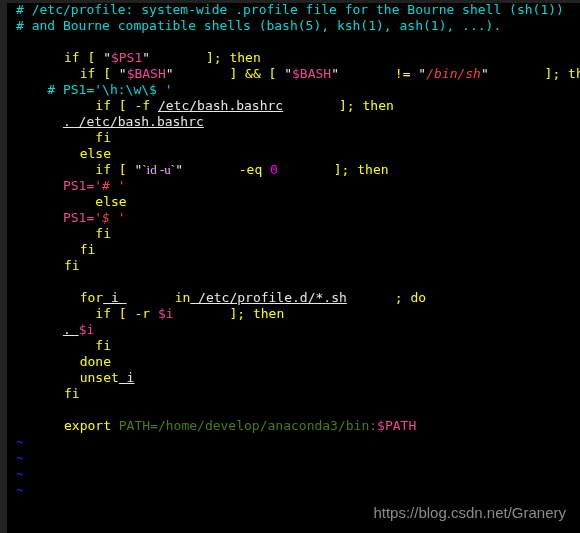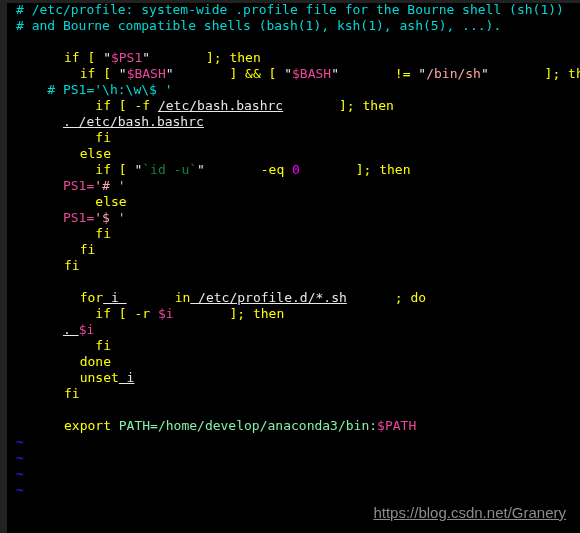--- a/index.html
+++ b/index.html
@@ -48,49 +48,48 @@
     line-height: 16px;
     font-size: 13px;
     white-space: pre;
     color: #2222dd;
     font-weight: bold;
   }
   
   .c-comment  { color: #00d8d8; }
   .c-keyword  { color: #ffff00; padding-left: 48px; }
   .c-var      { color: #ec4899; }
-  .c-string   { color: #fca5a5; }
-  .c-cmdsub   { color: #15803d; }
+  .c-string   { color: #ef4444; font-style: italic; }
+  .c-cmdsub   { color: #f0abfc; font-family: Liberation Serif, serif; }
   .c-number   { color: #ff00ff; }
   .c-plain    { color: #e8e8e8; text-decoration: underline; }
-  .c-cyan     { color: #86efac; }
+  .c-cyan     { color: #4d7c0f; }
   .c-quote    { color: #e8e8e8; }
 
   #watermark {
     position: absolute;
     right: 14px;
     bottom: 12px;
     color: #8c8c8c;
     font-family: "Liberation Sans", sans-serif;
     font-size: 15px;
     white-space: pre;
-    text-decoration: underline;
   }
 </style>
 </head>
 <body>
 
 <div id="screen">
 
   <div id="top-gutter"></div>
   <div id="left-gutter"></div>
 
   <div id="code">
       <div class="line"><span class="c-comment"># /etc/profile: system-wide .profile file for the Bourne shell (sh(1))</span></div>
-      <div class="line"><span class="c-comment"># and Bourne compatible shells (bash(1), ksh(1), ash(5), ...).</span></div>
+      <div class="line"><span class="c-comment"># and Bourne compatible shells (bash(5), ksh(1), ash(1), ...).</span></div>
       <div class="line">&nbsp;</div>
       <div class="line"><span class="c-keyword">if [ </span><span class="c-quote">"</span><span class="c-var">$PS1</span><span class="c-quote">"</span><span class="c-keyword"> ]; then</span></div>
       <div class="line"><span>  </span><span class="c-keyword">if [ </span><span class="c-quote">"</span><span class="c-var">$BASH</span><span class="c-quote">"</span><span class="c-keyword"> ] &amp;&amp; [ </span><span class="c-quote">"</span><span class="c-var">$BASH</span><span class="c-quote">"</span><span class="c-keyword"> != </span><span class="c-quote">"</span><span class="c-string">/bin/sh</span><span class="c-quote">"</span><span class="c-keyword"> ]; then</span></div>
       <div class="line"><span>    </span><span class="c-comment"># PS1='\h:\w\$ '</span></div>
       <div class="line"><span>    </span><span class="c-keyword">if [ -f </span><span class="c-plain">/etc/bash.bashrc</span><span class="c-keyword"> ]; then</span></div>
       <div class="line"><span>      </span><span class="c-plain">. /etc/bash.bashrc</span></div>
       <div class="line"><span>    </span><span class="c-keyword">fi</span></div>
       <div class="line"><span>  </span><span class="c-keyword">else</span></div>
       <div class="line"><span>    </span><span class="c-keyword">if [ </span><span class="c-quote">"</span><span class="c-cmdsub">`id -u`</span><span class="c-quote">"</span><span class="c-keyword"> -eq </span><span class="c-number">0</span><span class="c-keyword"> ]; then</span></div>
       <div class="line"><span>      </span><span class="c-var">PS1=</span><span class="c-string">'# '</span></div>

